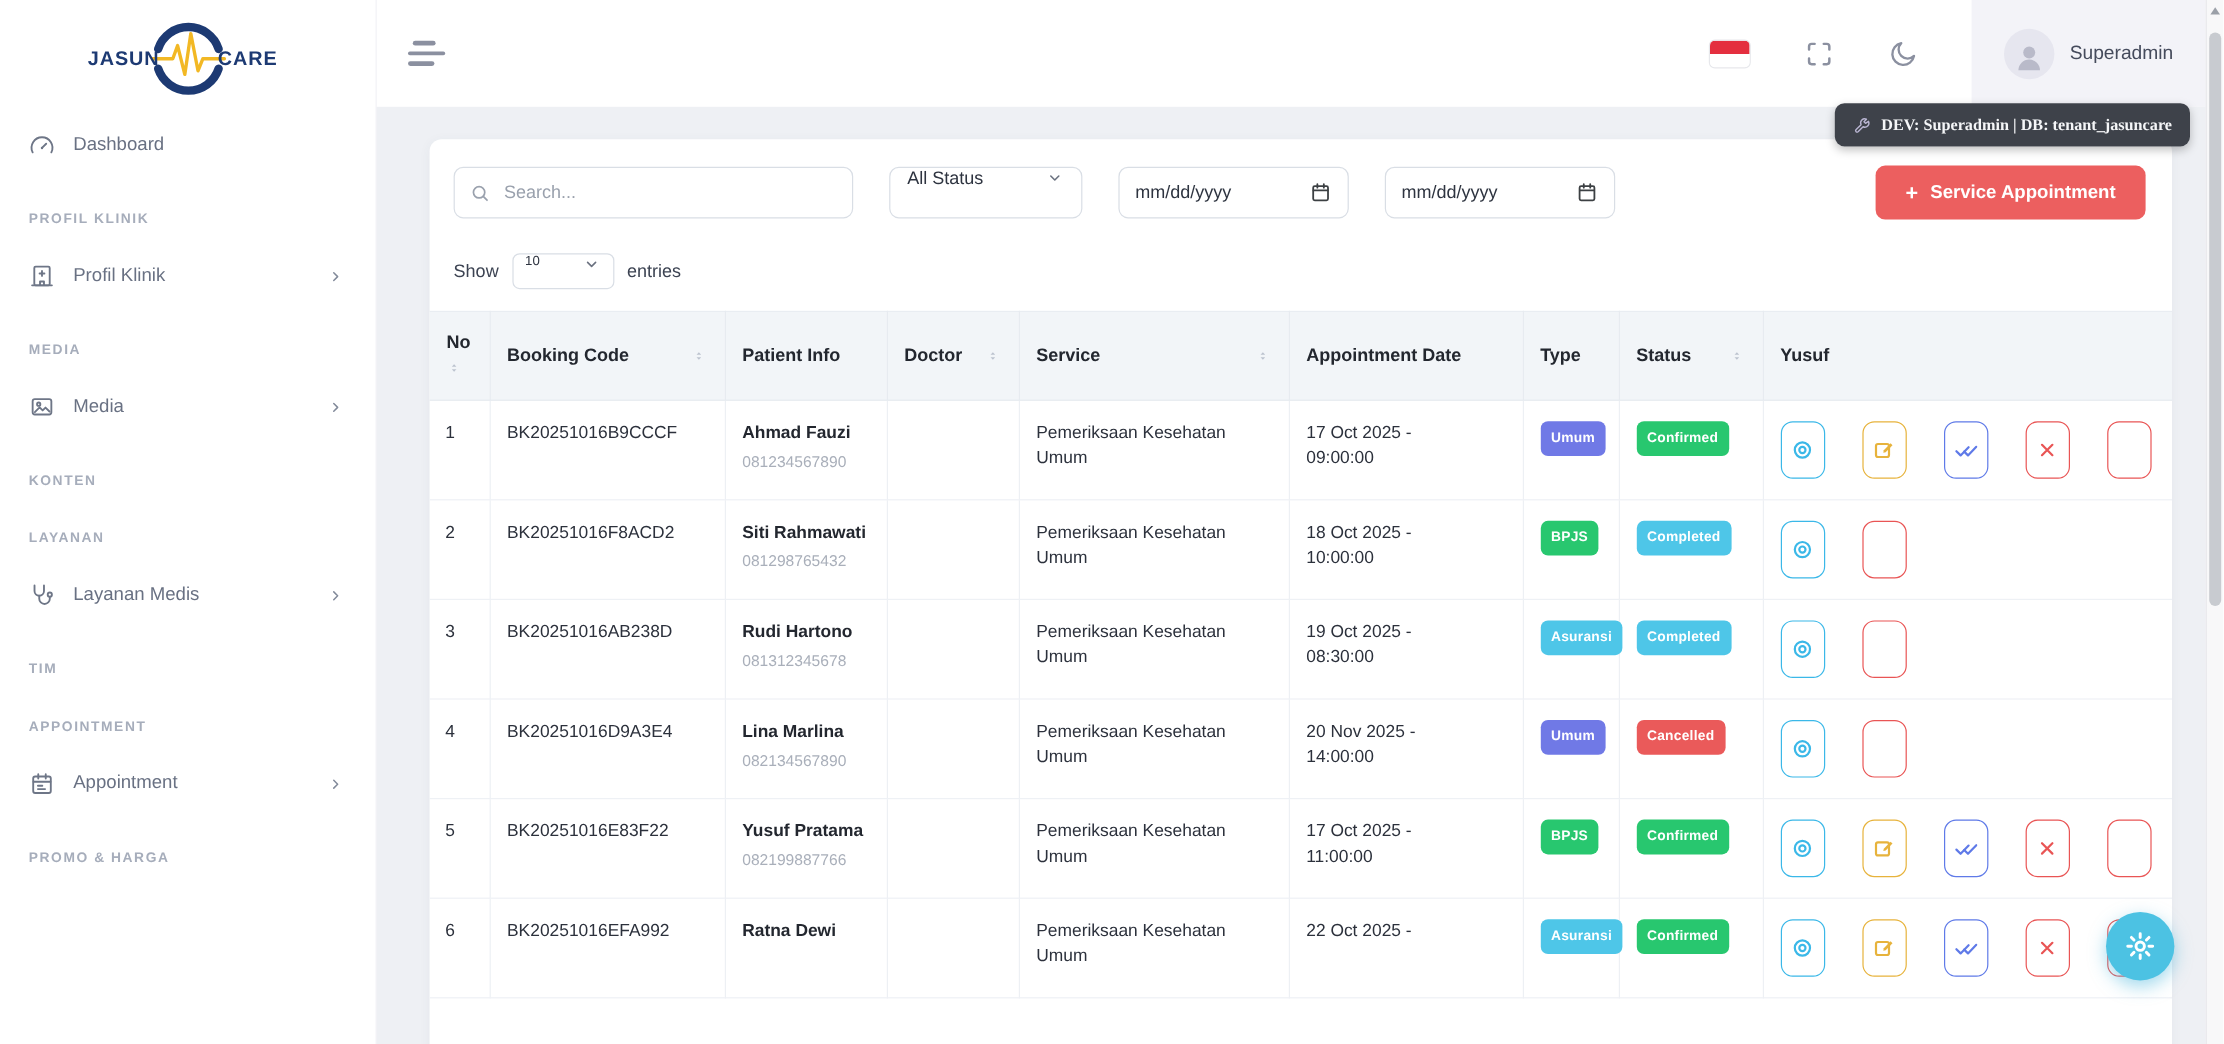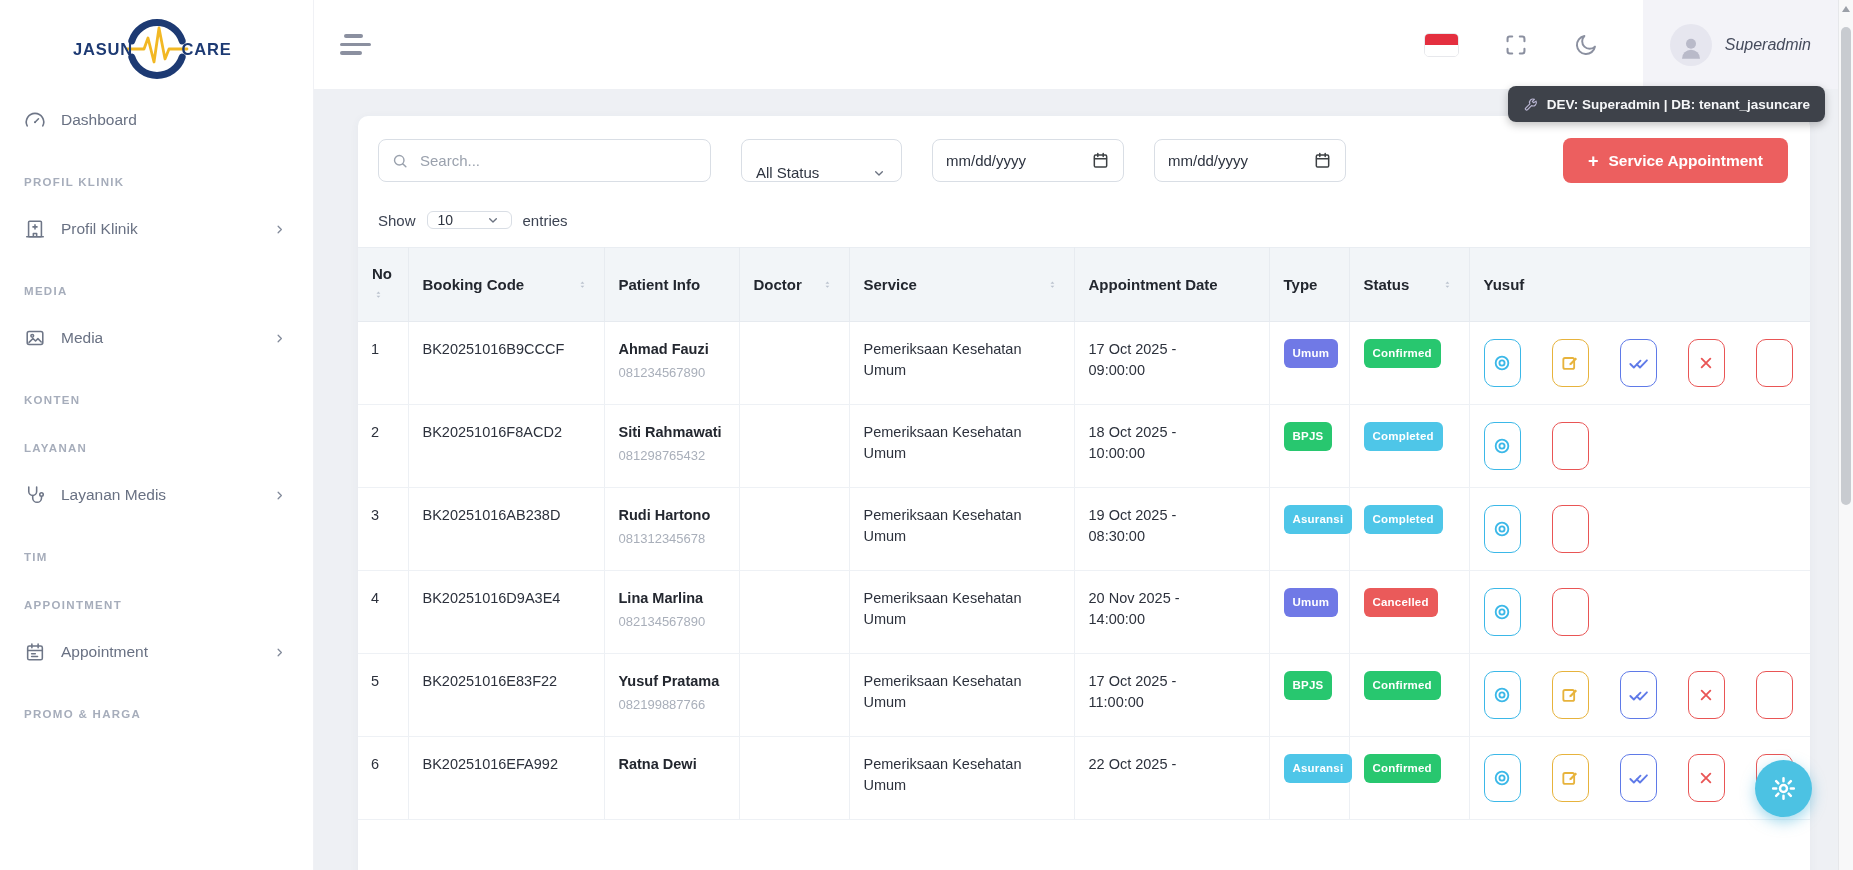--- a/index.html
+++ b/index.html
@@ -31,69 +31,69 @@
     display:flex; flex-direction:column; cursor:pointer; margin-right:44px; }
   .flag .f-top { flex:1; background:#e42f3f; }
   .flag .f-bot { flex:1; background:#fff; }
   .tb-icon { width:26px; height:26px; border:none; background:none; color:#8b90a0; cursor:pointer;
     padding:0; margin-right:44px; display:flex; }
   .tb-icon svg { width:100%; height:100%; }
   .user { display:flex; align-items:center; gap:13px; background:#f3f3f8; padding:0 27px; height:100%; cursor:pointer; }
   .avatar { width:42px; height:42px; border-radius:50%; background:#e6e6ef; color:#b9bac9;
     display:flex; align-items:center; justify-content:center; overflow:hidden; }
   .avatar svg { width:30px; height:30px; margin-top:6px; }
-  .user-name { font-size:16px; color:#454b5c; font-weight:500;font-style:italic; }
+  .user-name { font-size:16px; color:#454b5c; font-weight:500; }
 
   .title-strip { height:57px; flex:none; background:#fff; border-top:1px solid #eef0f3;
     display:flex; align-items:center; padding:0 30px; position:relative; }
   .page-title { font-size:20px; font-weight:700; color:#4b5462; letter-spacing:1.6px; }
   .breadcrumb { position:absolute; right:27px; top:50%; transform:translateY(-50%);
     display:flex; align-items:center; gap:10px; font-size:15.5px; font-weight:600; color:#6e7686; }
   .breadcrumb .bc-sep { width:14px; height:14px; color:#9aa0ab; display:flex; }
   .breadcrumb .bc-sep svg { width:100%; height:100%; }
   .breadcrumb .bc-current { color:#a8aeb9; }
 
   .dev-tooltip { position:absolute; top:86px; right:13px; height:36px; z-index:60;
     background:rgba(56,60,68,.97); border-radius:8px; display:flex; align-items:center; gap:9px;
     padding:0 15px; color:#f5f6f8; font-size:13.5px; font-weight:600;
-    box-shadow:0 3px 8px rgba(0,0,0,.25); white-space:nowrap; }
+    box-shadow:0 3px 8px rgba(0,0,0,.25); white-space:nowrap;font-family:Liberation Serif, serif; }
   .dev-tooltip .wrench { width:15px; height:15px; color:#b9b5d2; display:flex; }
   .dev-tooltip .wrench svg { width:100%; height:100%; }
 
   .content { flex:1; background:#eef0f4; padding:27px 28px 0 44px; overflow:hidden; }
   .card { background:#fff; border-radius:10px; box-shadow:0 2px 10px rgba(60,70,90,.05);
     padding-top:22px; min-height:820px; }
 
   
   .filters { display:flex; align-items:center; margin:0 22px 28px 20px; }
   .search-box { position:relative; width:333px; }
   .search-box .s-icon { position:absolute; left:13px; top:50%; transform:translateY(-50%);
     width:18px; height:18px; color:#9aa1ad; display:flex; }
   .search-box .s-icon svg { width:100%; height:100%; }
   .search-input { width:100%; height:43px; border:1px solid #d9dee5; border-radius:8px;
     padding:0 12px 0 41px; font-size:15px; color:#333; outline:none;
     font-family:"Liberation Sans","DejaVu Sans",sans-serif; }
   .search-input::placeholder { color:#9aa1ad; }
   .sel { height:43px; border:1px solid #d9dee5; border-radius:8px; background:#fff;
-    display:flex; align-items:flex-end; justify-content:space-between; padding:0 14px;
+    display:flex; align-items:flex-start; justify-content:space-between; padding:0 14px;
     font-size:15px; color:#2e3440; cursor:pointer; }
   .sel .chev { width:16px; height:16px; color:#6b7280; display:flex; }
   .sel .chev svg, .date-box .cal svg { width:100%; height:100%; }
   .status-sel { width:161px; margin-left:30px; }
   .date-box { width:192px; margin-left:30px; height:43px; border:1px solid #d9dee5; border-radius:8px;
     display:flex; align-items:center; justify-content:space-between; padding:0 13px;
     font-size:15px; color:#2e3440; cursor:pointer; }
   .date-box .cal { width:19px; height:19px; color:#3c4043; display:flex; }
   .add-btn { margin-left:auto; height:45px; padding:0 25px; border:none; border-radius:8px;
     color:#fff; font-size:15.5px; font-weight:600; display:flex; align-items:center; gap:10px;
     cursor:pointer; font-family:inherit; }
   .add-btn .plus { font-size:18px; font-weight:700; line-height:1; }
 
   .entries-bar { display:flex; align-items:center; gap:11px; margin:0 20px 18px; font-size:15px; color:#3c4352; }
-  .sel.small { height:18px; width:85px; border-radius:6px; font-size:14px; padding:0 10px; }
+  .sel.small { height:30px; width:85px; border-radius:6px; font-size:11px; padding:0 10px; }
 
   
   table { width:100%; border-collapse:collapse; table-layout:fixed; }
   thead th { background:#f2f5f8; border-top:1px solid #e9edf2; border-bottom:1px solid #e6eaef;
     border-right:1px solid #e7ebf0; font-size:15px; font-weight:700; color:#23272f;
     text-align:left; padding:17px 14px; }
   thead th:last-child { border-right:none; }
   .th-in { display:flex; align-items:center; justify-content:space-between; gap:4px; flex-wrap:wrap; }
   .sort { width:14px; height:18px; color:#bcc3cf; display:flex; flex:none; }
   .sort svg { width:100%; height:100%; }

